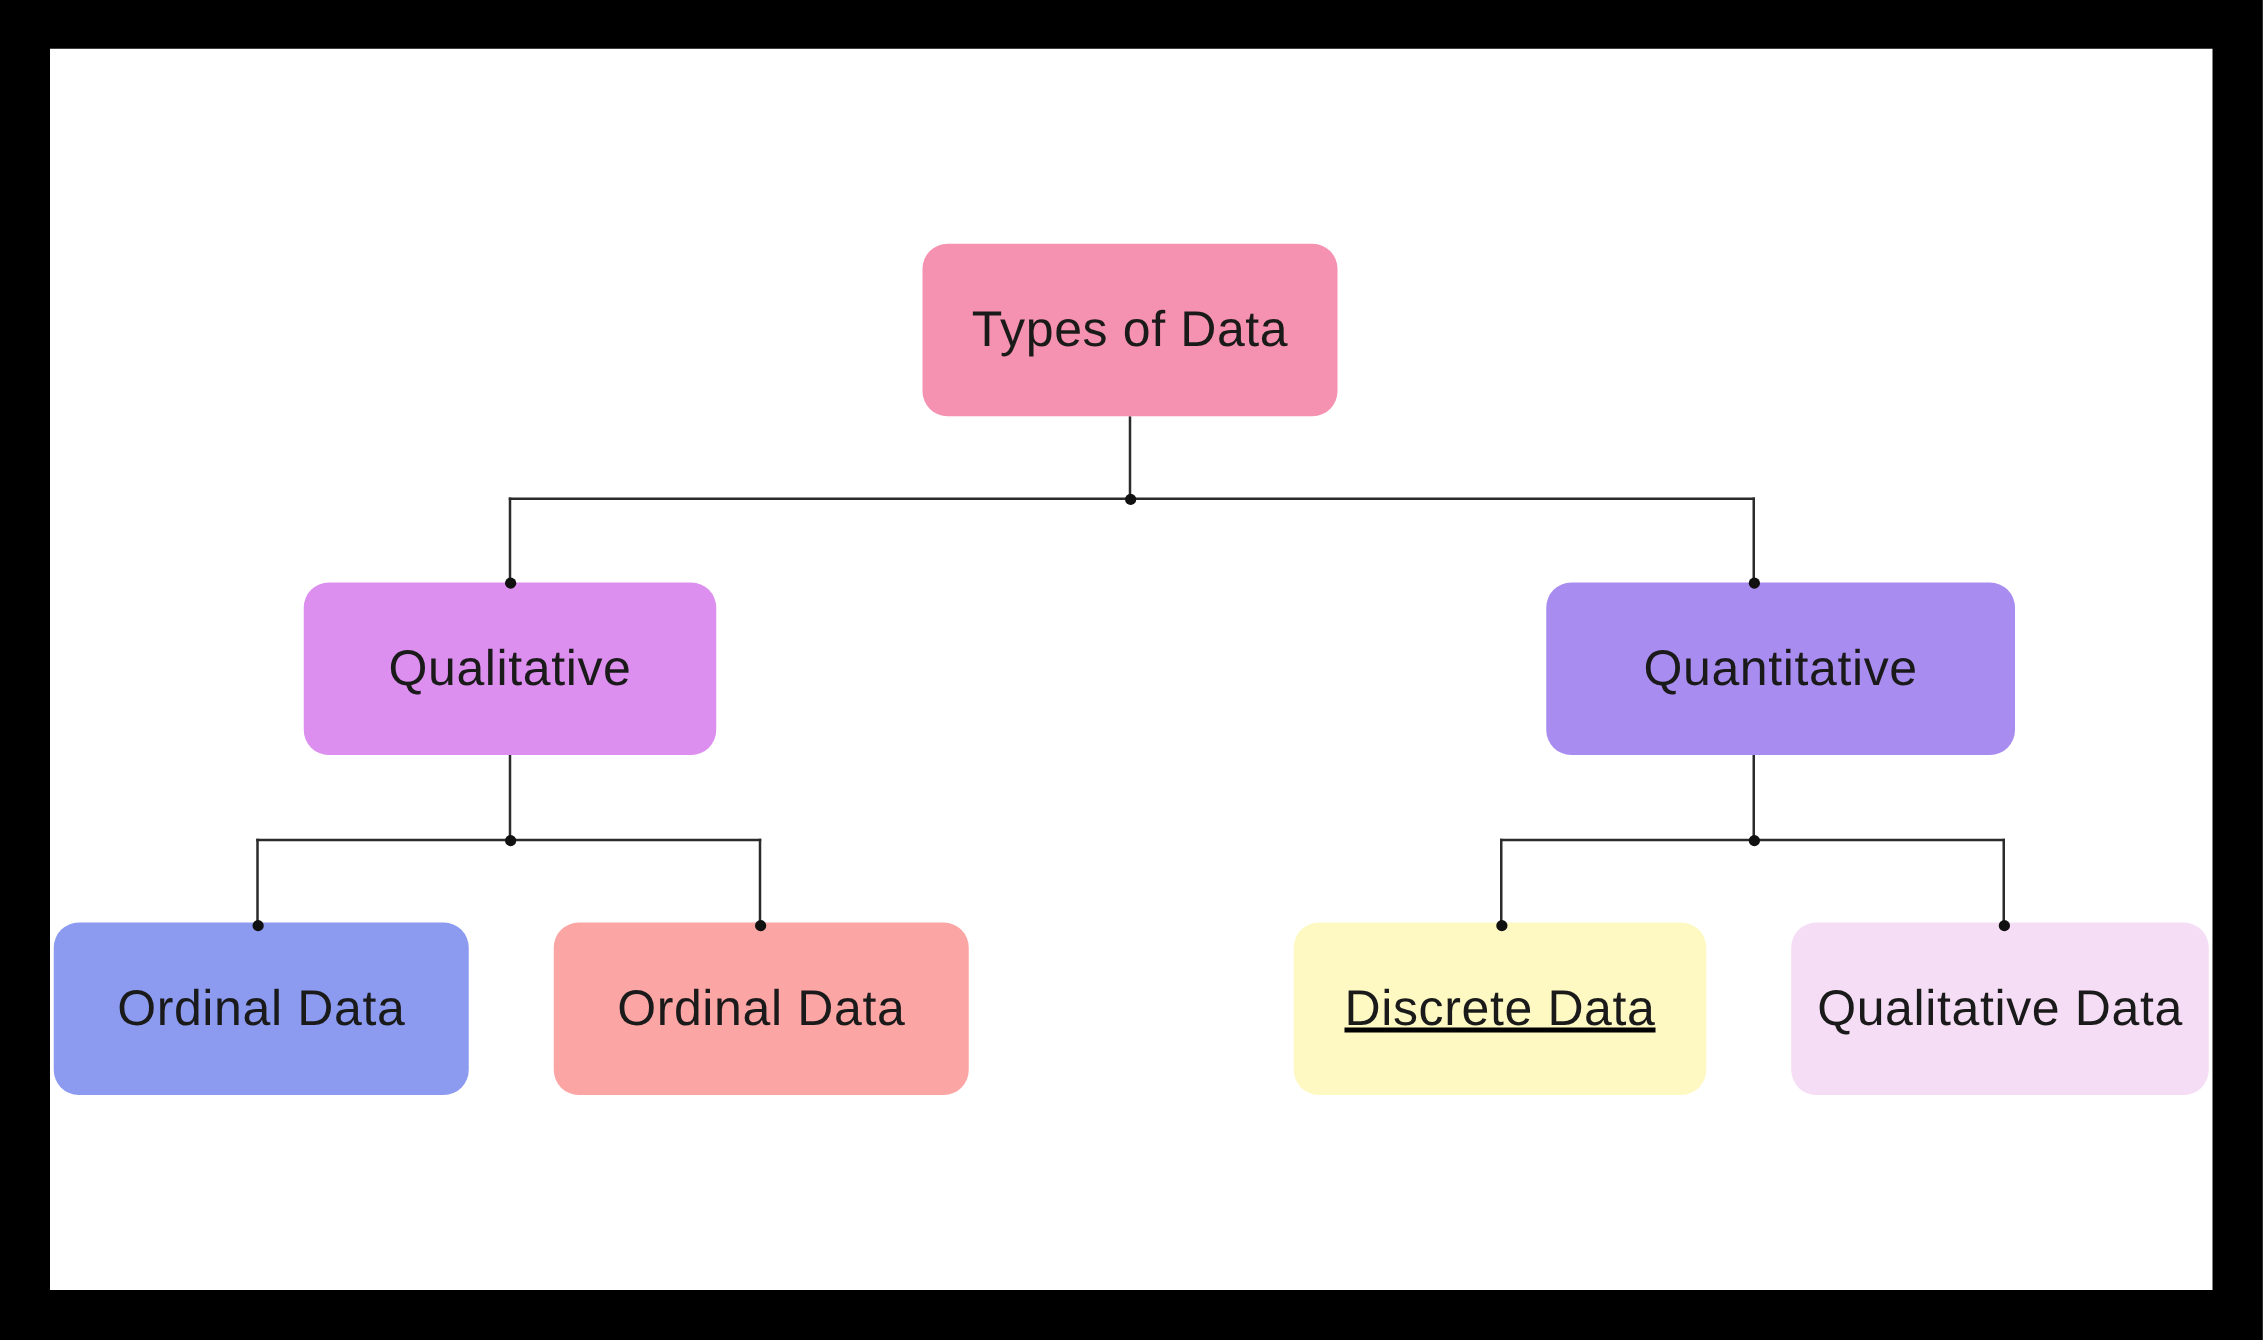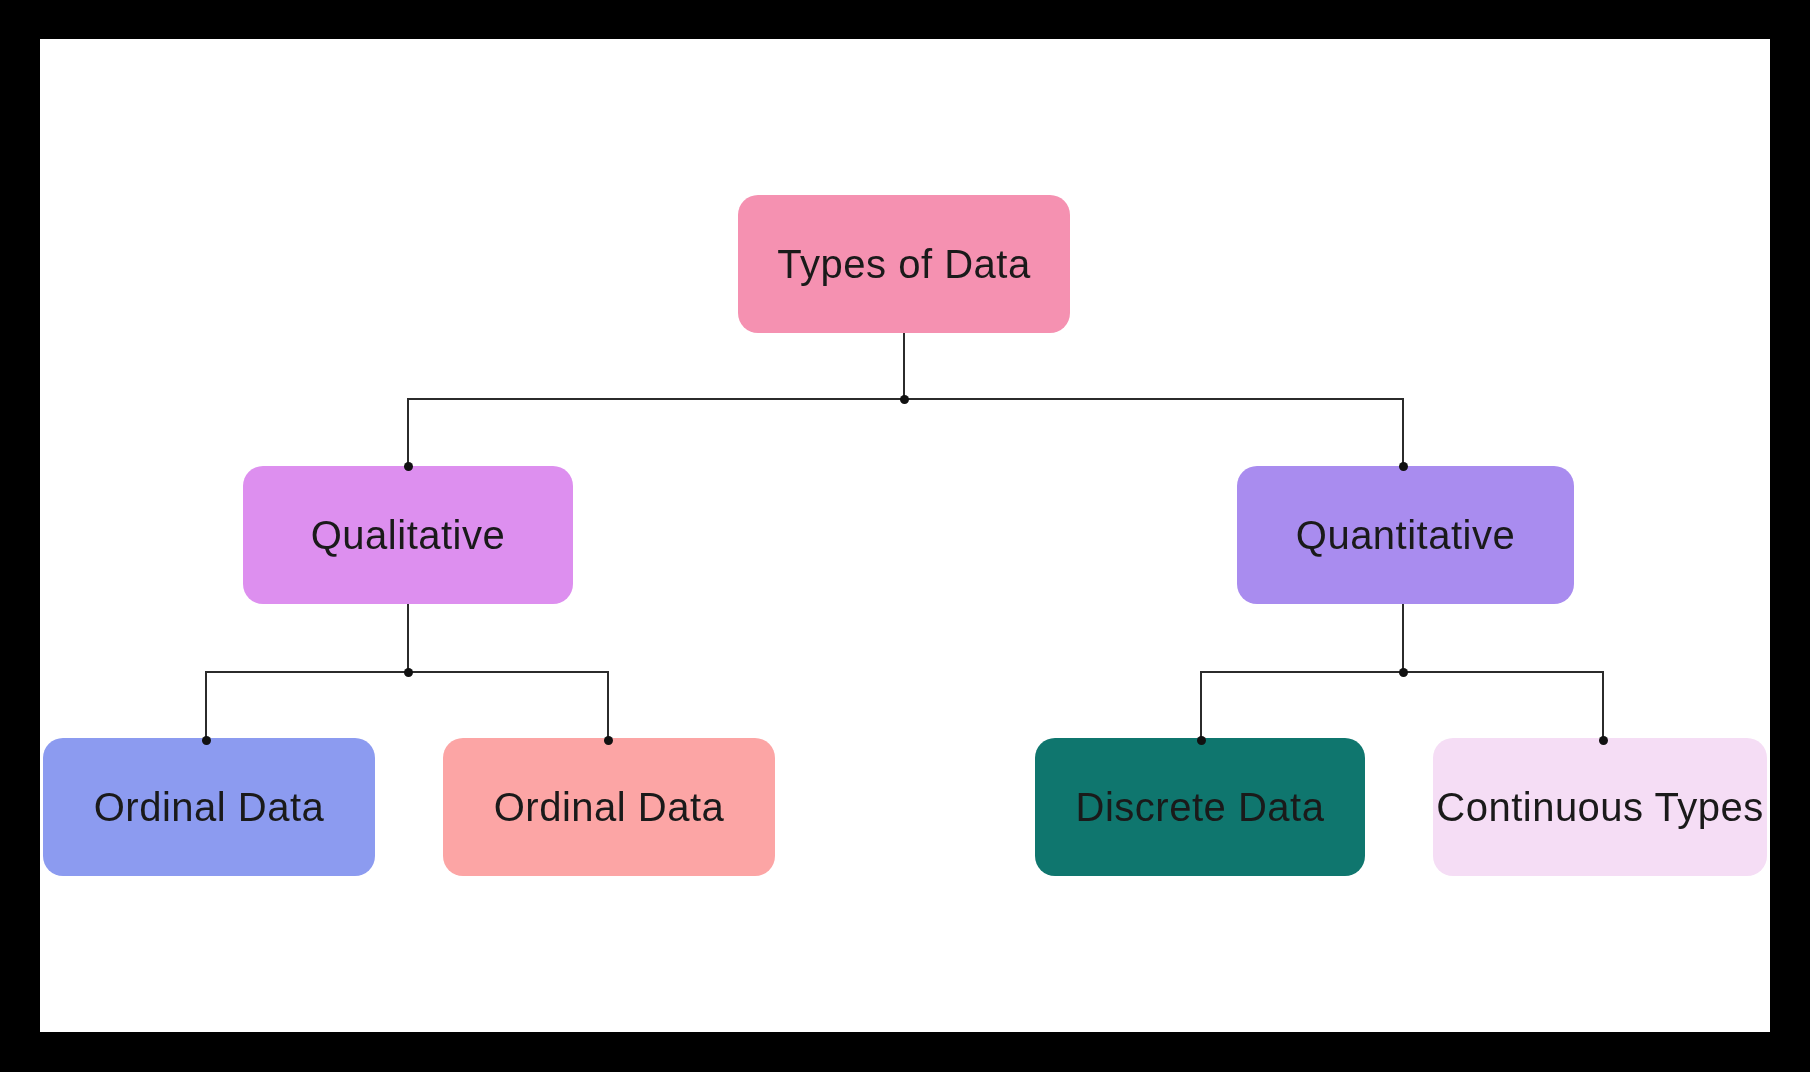--- a/index.html
+++ b/index.html
@@ -47,21 +47,21 @@
     position: absolute;
     width: 9px;
     height: 9px;
     border-radius: 50%;
     background: #111;
     z-index: 3;
   }
   
   .n-root        { left: 738px;  top: 195px; width: 332px; height: 138px; text-align: right; }
   .n-qual        { left: 243px;  top: 466px; width: 330px; height: 138px; }
-  .n-quant       { left: 1237px; top: 466px; width: 337px; height: 138px; }
+  .n-quant       { left: 1237px; top: 466px; width: 375px; height: 138px; }
   .n-nominal     { left: 43px;   top: 738px; width: 332px; height: 138px; }
   .n-ordinal     { left: 443px;  top: 738px; width: 332px; height: 138px; }
   .n-discrete    { left: 1035px; top: 738px; width: 330px; height: 138px; }
   .n-continuous  { left: 1433px; top: 738px; width: 334px; height: 138px; }
 </style>
 </head>
 <body>
 
 <div class="frame">
   <div class="canvas">
@@ -104,20 +104,20 @@
   </div>
 
   <div class="node n-nominal" style="background: rgb(140, 155, 240);">
     <span class="label">Ordinal Data</span>
   </div>
 
   <div class="node n-ordinal" style="background: #fca5a5;">
     <span class="label">Ordinal Data</span>
   </div>
 
-  <div class="node n-discrete" style="background: #0f766e;">
+  <div class="node n-discrete" style="background: #fef9c3; text-decoration: underline;">
     <span class="label">Discrete Data</span>
   </div>
 
   <div class="node n-continuous" style="background: rgb(245, 221, 245);">
-    <span class="label">Continuous Types</span>
+    <span class="label">Qualitative Data</span>
   </div>
 </div>
 
 </body></html>

